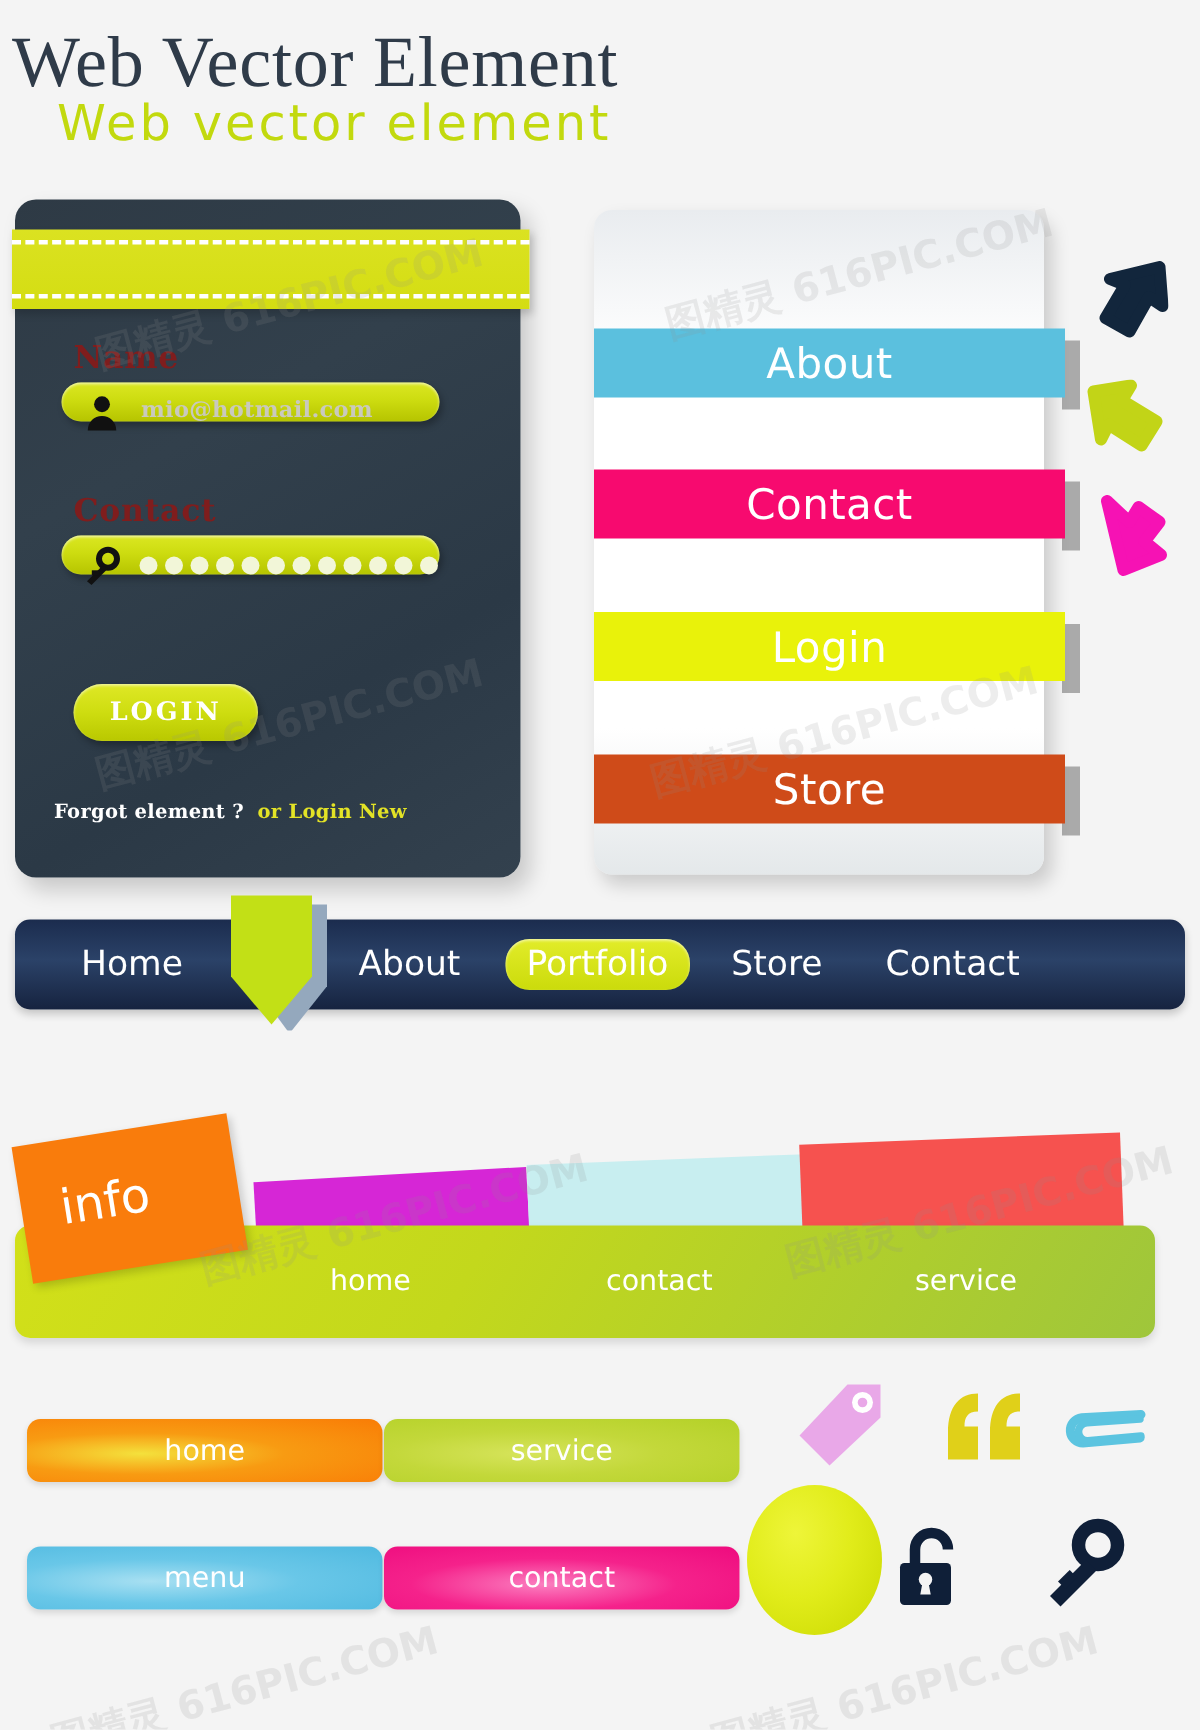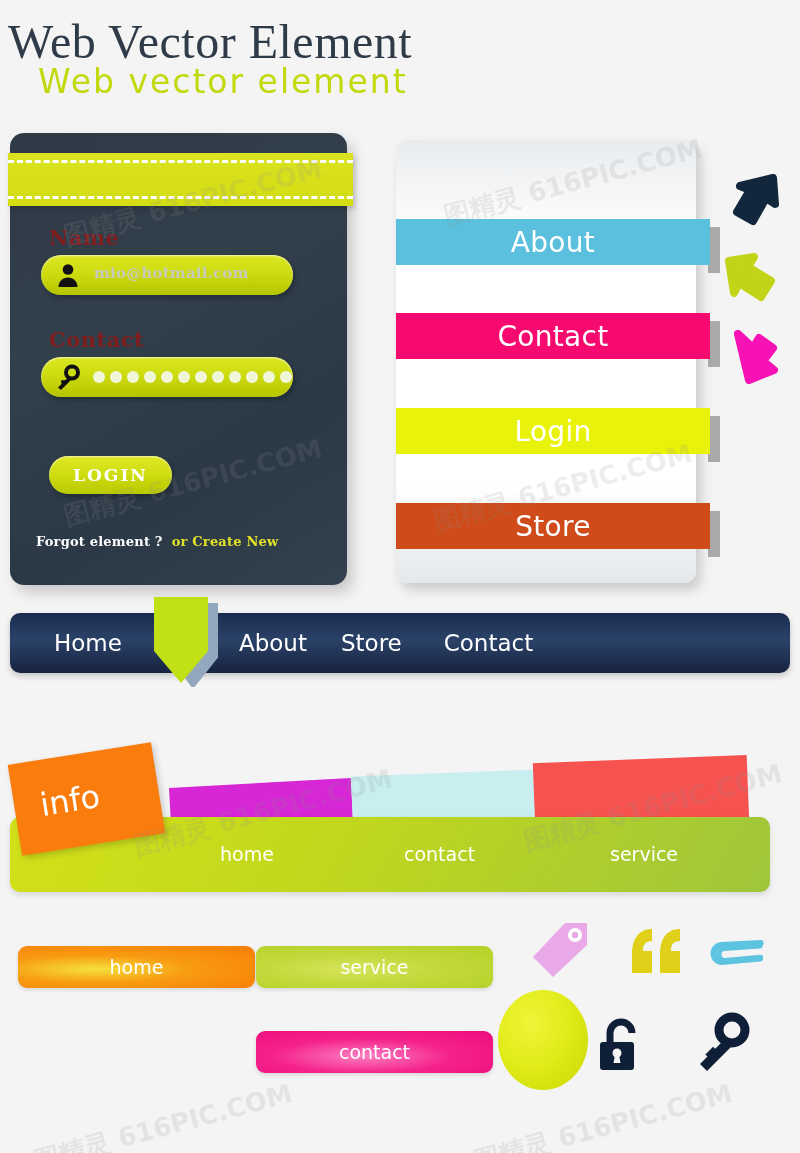--- a/index.html
+++ b/index.html
@@ -45,21 +45,21 @@
 
   .field-label{
     position:absolute;color:#7f1d1d;
     font-family:"DejaVu Serif", serif;font-weight:bold;
     font-size:21px;letter-spacing:.5px;
   }
   #name-label{left:49px;top:225px;}
   #password-label{left:49px;top:327px;}
 
   .lime-input{
-    position:absolute;left:41px;width:252px;height:40px;border-radius:20px;
+    position:absolute;left:41px;width:252px;height:26px;border-radius:20px;
     background:linear-gradient(180deg,#dbe722 0%,#cddc10 45%,#b6c400 100%);
     box-shadow:inset 0 1px 2px rgba(255,255,255,.65),2px 3px 5px rgba(0,0,0,.28);
   }
   #name-input{top:255px;}
   #password-input{top:357px;}
 
   .input-icon{position:absolute;left:14px;top:7px;width:26px;height:26px;}
   .input-value{
     position:absolute;left:53px;top:9px;
     font-family:"DejaVu Serif", serif;font-weight:bold;font-size:15px;
@@ -231,21 +231,21 @@
         <i></i>
         <i></i>
         <i></i>
         <i></i>
       </div>
   </div>
 
   <div id="login-button">LOGIN</div>
 
   <div id="forgot-row">
-    <span id="forgot-text">Forgot element ?</span><span id="create-link">or Create New</span>
+    <span id="forgot-text">Forgot element ?</span><span id="create-link">or Login New</span>
   </div>
 
   <div id="ribbon-card"></div>
 
   <div class="ribbon-strip" id="strip-about">
     <span class="shadowtab"></span>
     <span>About</span>
   </div>
   <div class="ribbon-strip" id="strip-contact">
     <span class="shadowtab"></span>
@@ -266,20 +266,21 @@
   <svg class="arrow" id="arrow-lime" width="56" height="58" viewBox="0 0 56 58">
     <path d="M6 8 L31 4 L25 14 L48 28 L38 44 L16 30 L11 40 Z" fill="#c2d417" stroke="#c2d417" stroke-width="8" stroke-linejoin="round"></path>
   </svg>
   <svg class="arrow" id="arrow-pink" width="56" height="58" viewBox="0 0 56 58">
     <path d="M15 4 L30 18 L36 8 L50 18 L40 31 L51 40 L26 50 Z" fill="#f612b4" stroke="#f612b4" stroke-width="8" stroke-linejoin="round"></path>
   </svg>
 
   <div id="navbar">
     <span class="nav-item" id="nav-home">Home</span>
     <span class="nav-item" id="nav-about">About</span>
+    <span class="nav-item" id="nav-portfolio">Portfolio</span>
     <span class="nav-item" id="nav-store">Store</span>
     <span class="nav-item" id="nav-contact">Contact</span>
   </div>
   <svg id="nav-pointer" width="72" height="92" viewBox="0 0 72 92">
     <path d="M16 4 L68 4 L68 56 L41 90 L16 56 Z" fill="#94a8bd" transform="translate(6,4)"></path>
     <path d="M8 2 L62 2 L62 56 L35 88 L8 56 Z" fill="#c2e016"></path>
   </svg>
 
   <div id="tabs-group">
     <div class="tilt-tab" id="tab-magenta"></div>
@@ -289,20 +290,21 @@
     <div class="green-label" id="green-home">home</div>
     <div class="green-label" id="green-contact">contact</div>
     <div class="green-label" id="green-service">service</div>
     <div id="tab-info">
       <span>info</span>
     </div>
   </div>
 
   <div class="pill" id="btn-home">home</div>
   <div class="pill" id="btn-service">service</div>
+  <div class="pill" id="btn-menu">menu</div>
   <div class="pill" id="btn-contact">contact</div>
 
   <svg id="icon-tag" width="62" height="58" viewBox="0 0 62 58">
     <path d="M36 2 L58 2 L58 24 L24 56 L4 36 Z" fill="#e9a8e8"></path>
     <circle cx="46" cy="14" r="7" fill="#ffffff"></circle>
     <circle cx="46" cy="14" r="3.2" fill="#e9a8e8"></circle>
   </svg>
 
   <svg id="icon-quote" width="56" height="52" viewBox="0 0 56 52">
     <path d="M4 30 C4 12 12 4 24 4 L24 16 C17 16 15 20 15 26 L24 26 L24 48 L4 48 Z" fill="#e0d019"></path>

